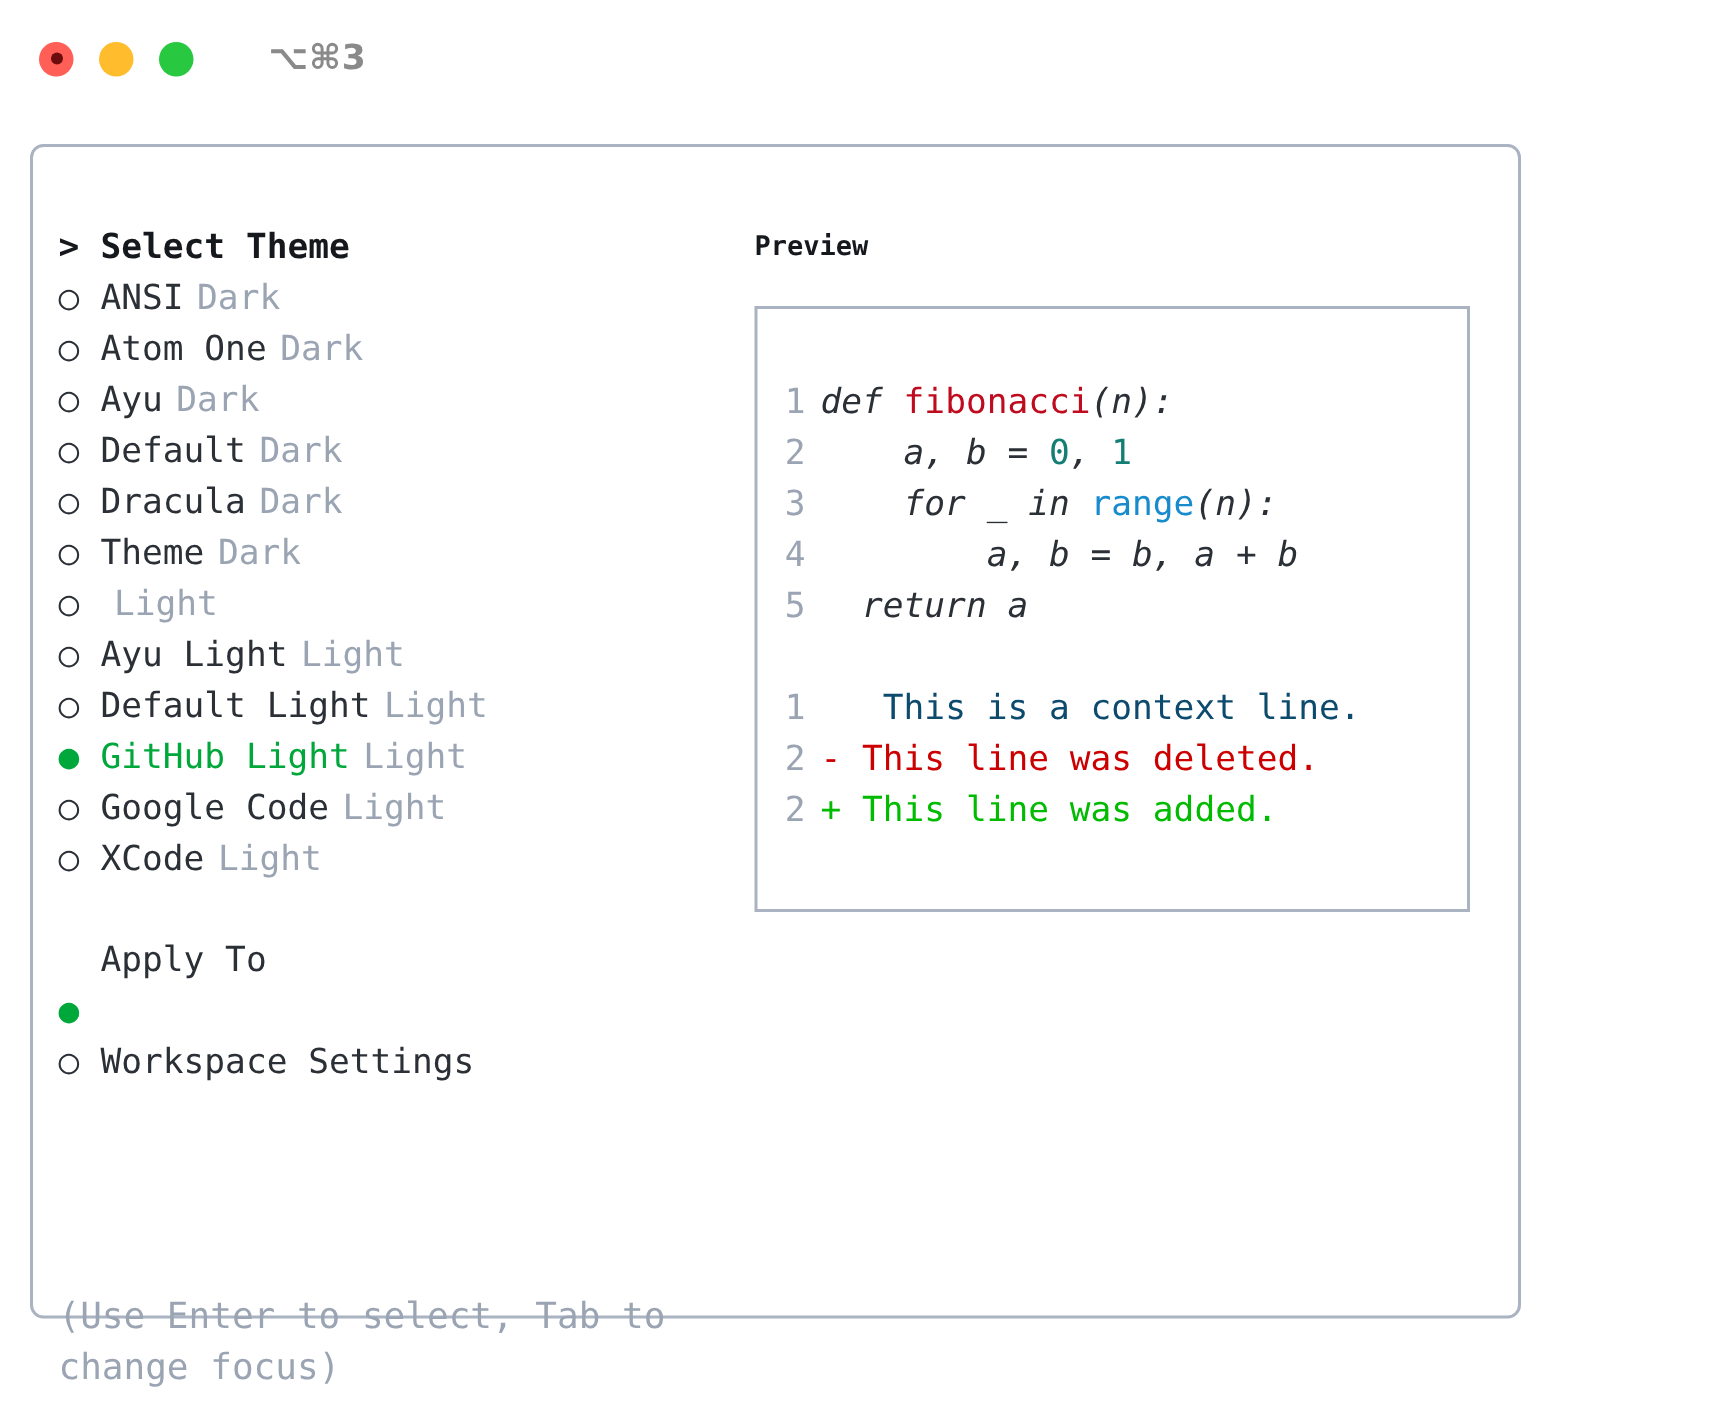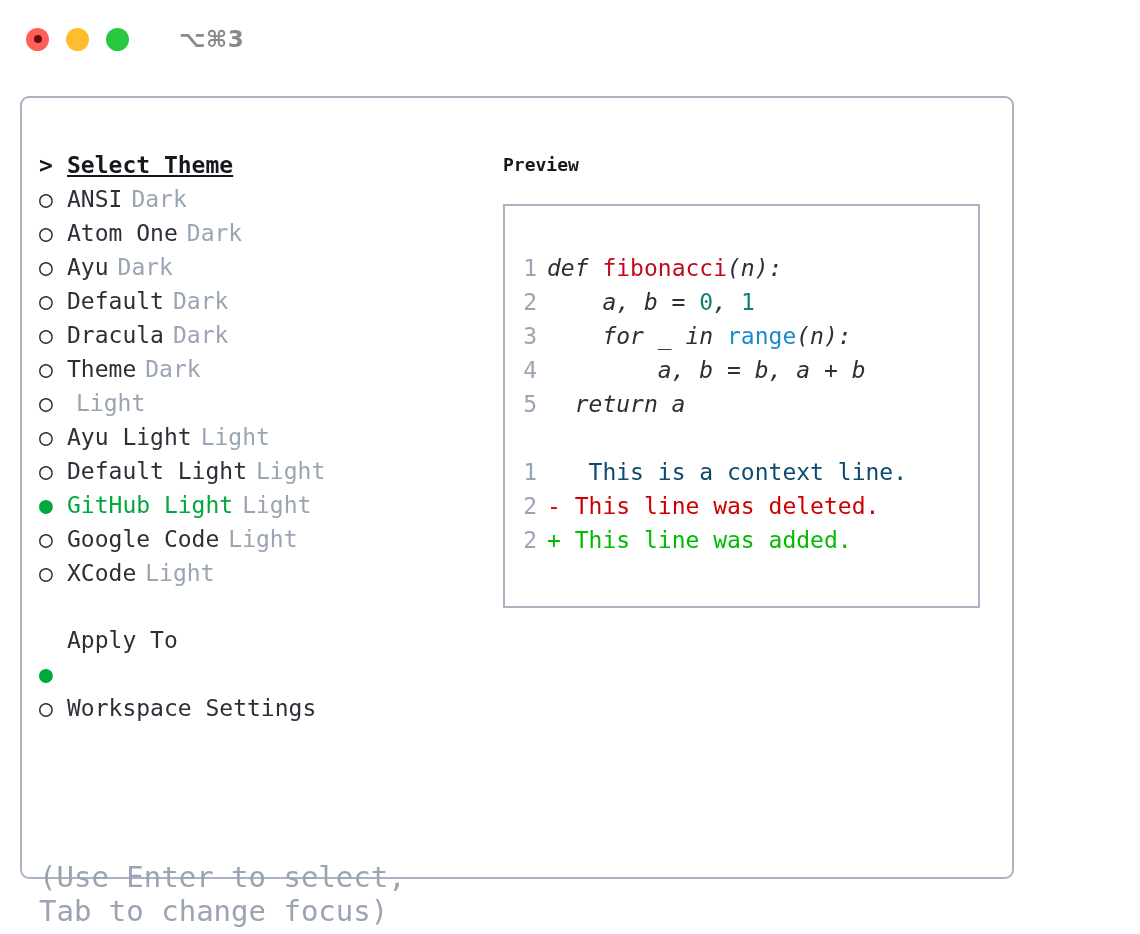--- a/index.html
+++ b/index.html
@@ -76,31 +76,31 @@
   }
   .marker {
     width: 28px;
     flex: 0 0 28px;
     color: #2b2f36;
     text-align: left;
   }
   .marker.prompt { font-weight: 700; color: #15181c; }
   .marker.sel { color: #00a83c; }
   .label { color: #2b2f36; }
-  .label.bold { font-weight: 700; color: #15181c; text-decoration: underline; }
+  .label.bold { font-weight: 700; color: #15181c; }
   .label.sel { color: #00a83c; }
   .suffix { color: #9aa4b2; padding-left: 9px; }
 
   .spacer-sm { height: 33px; }
 
   .hint {
     position: absolute;
     left: 17px; top: 762px;
     width: 420px;
-    font-size: 29px;
+    font-size: 24px;
     line-height: 34px;
     color: #9aa4b2;
   }
 
   
   .right-col {
     position: absolute;
     left: 481px; top: 50px;
     width: 500px;
   }

